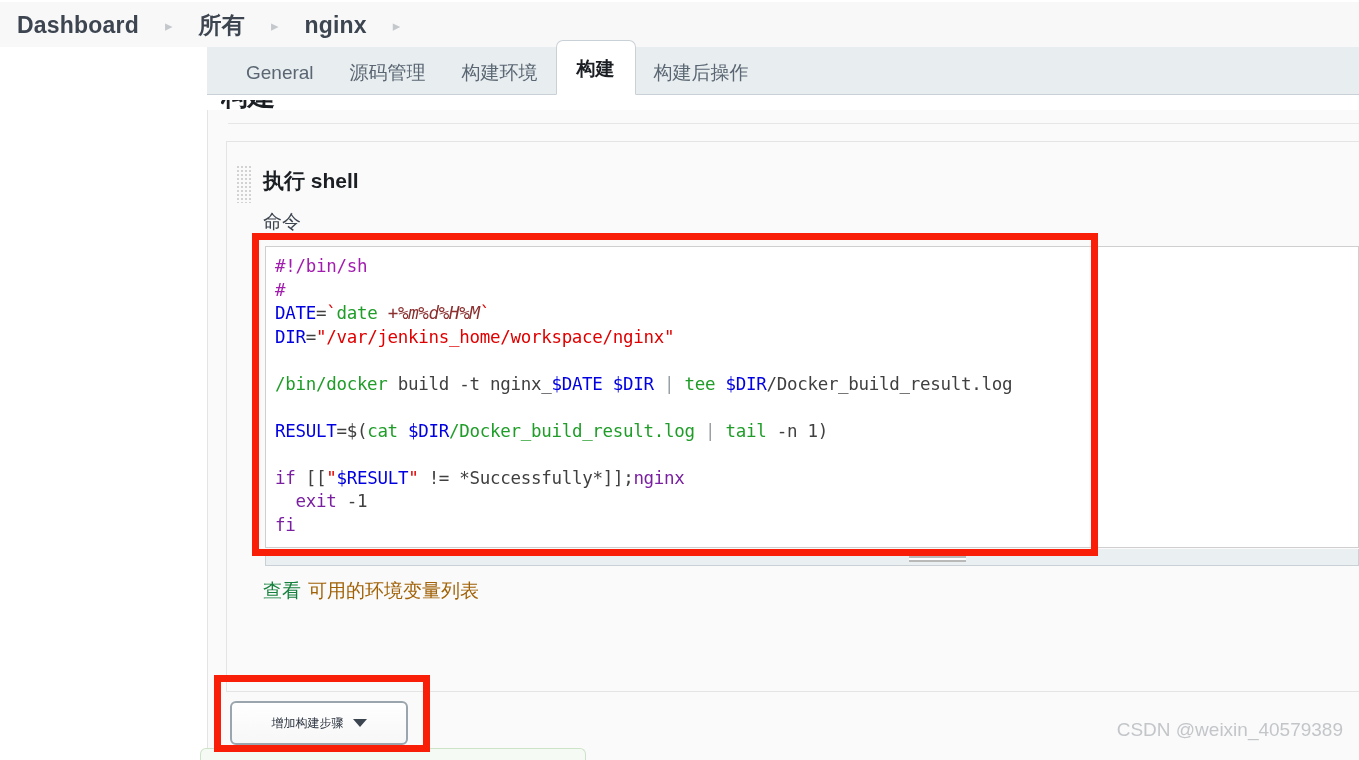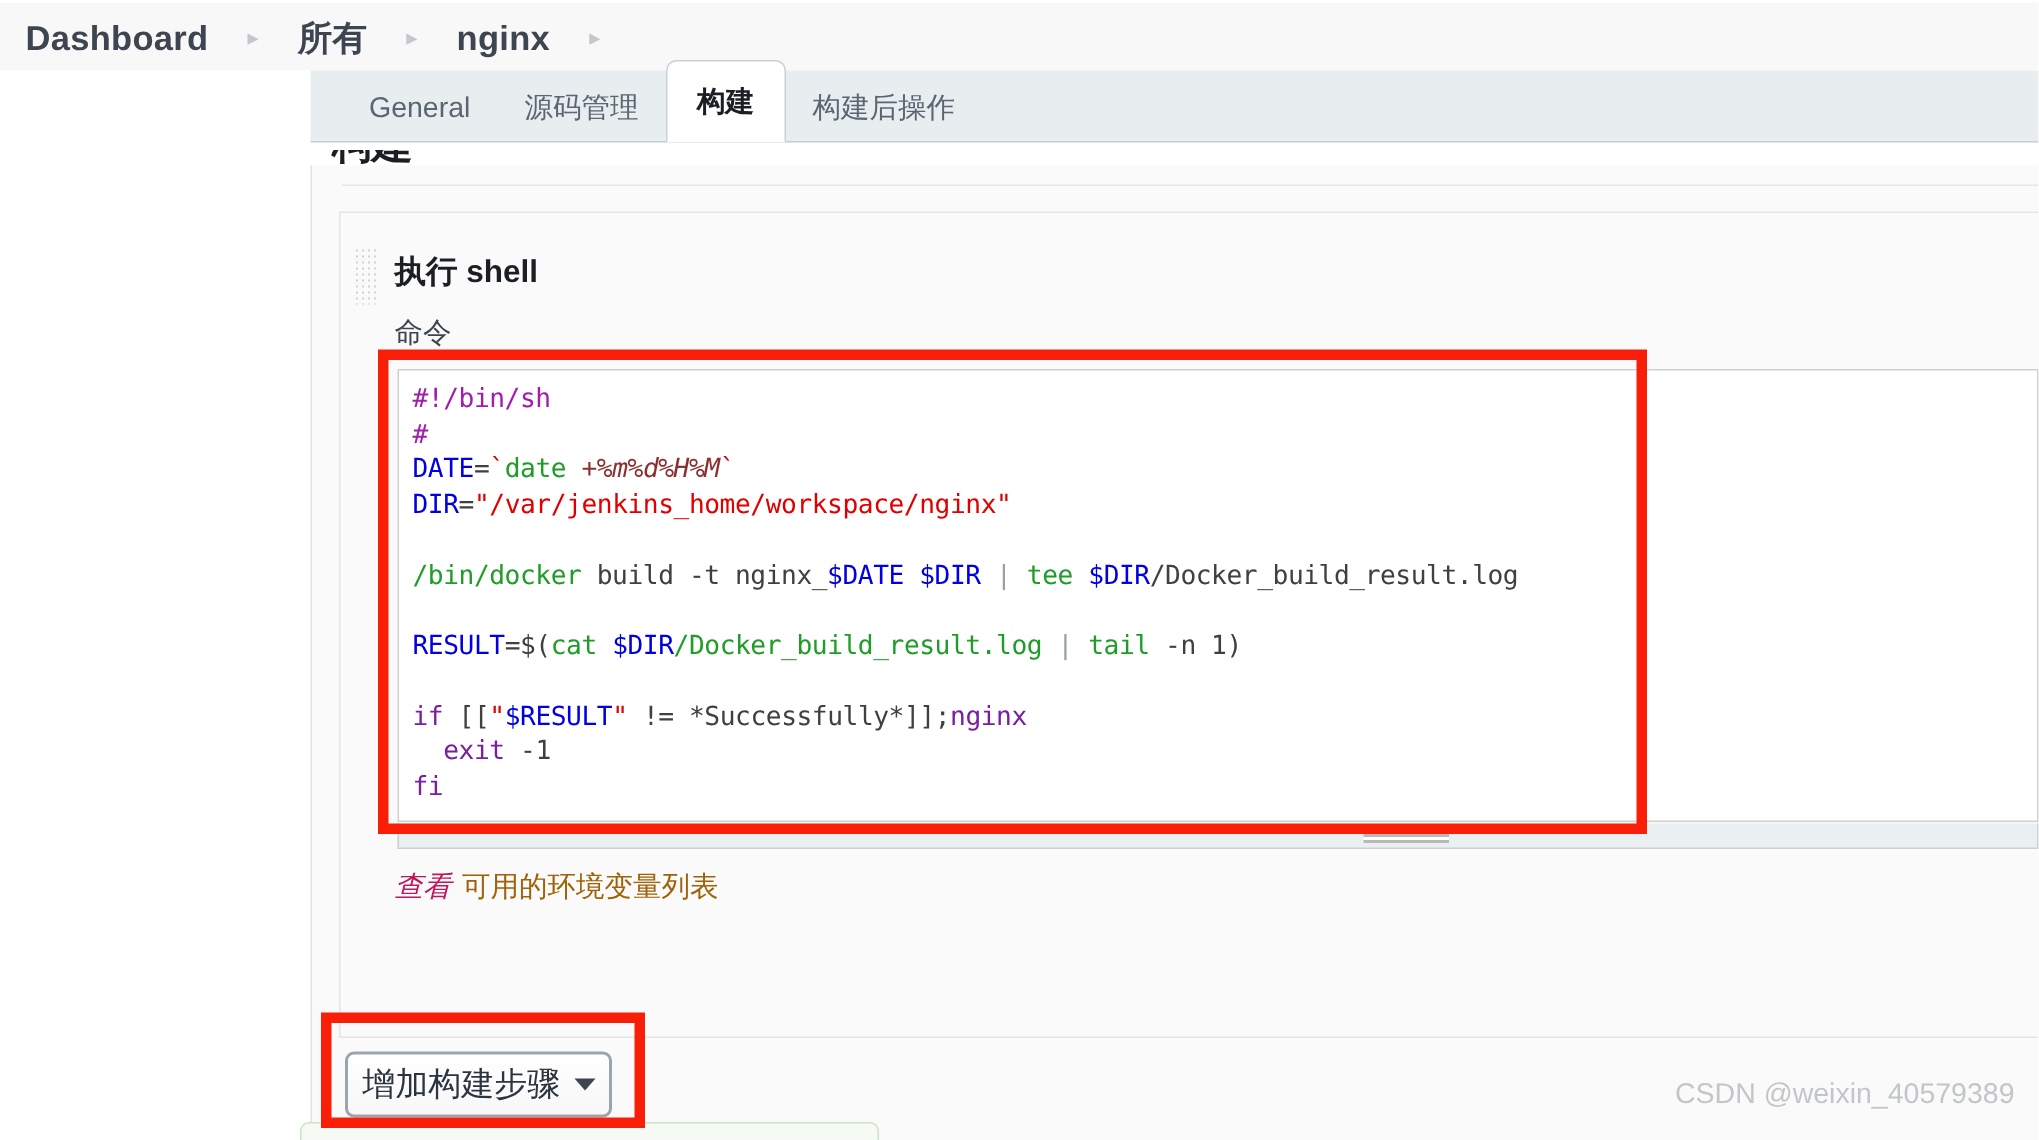--- a/index.html
+++ b/index.html
@@ -215,21 +215,21 @@
   }
 
   
   #env-line {
     position: absolute;
     left: 263px; top: 578px;
     font-size: 19px;
     color: #3d4550;
     white-space: nowrap;
   }
-  #env-line .lbl { color: #be185d; font-style: italic; }
+  #env-line .lbl { color: #15803d; }
   #env-link {
     color: #a16207;
     font-weight: normal;
     text-decoration: none;
     cursor: pointer;
     margin-left: 7px;
   }
 
   
   #add-step-button {
@@ -240,21 +240,21 @@
     border: 2px solid #9aa5ae;
     border-radius: 6px;
     box-sizing: border-box;
     display: flex;
     align-items: center;
     justify-content: center;
     gap: 9px;
     cursor: pointer;
   }
   #add-step-button .btn-label {
-    font-size: 22px;
+    font-size: 12px;
     color: #2c3440;
     white-space: nowrap;
   }
   #add-step-button .caret {
     width: 0; height: 0;
     border-left: 7px solid transparent;
     border-right: 7px solid transparent;
     border-top: 8px solid #3d4550;
   }
 
@@ -308,20 +308,21 @@
 
 <div id="section-heading-clip">
   <div id="section-heading">构建</div>
 </div>
 <div id="heading-rule"></div>
 
 <div id="tab-bar">
   <div id="tab-list">
     <div class="tab">General</div>
     <div class="tab">源码管理</div>
+    <div class="tab">构建环境</div>
     <div class="tab active">构建</div>
     <div class="tab">构建后操作</div>
   </div>
 </div>
 
 <div id="build-step-panel"></div>
 
 <div id="drag-handle"></div>
 
 <div id="step-title">执行 shell</div>

